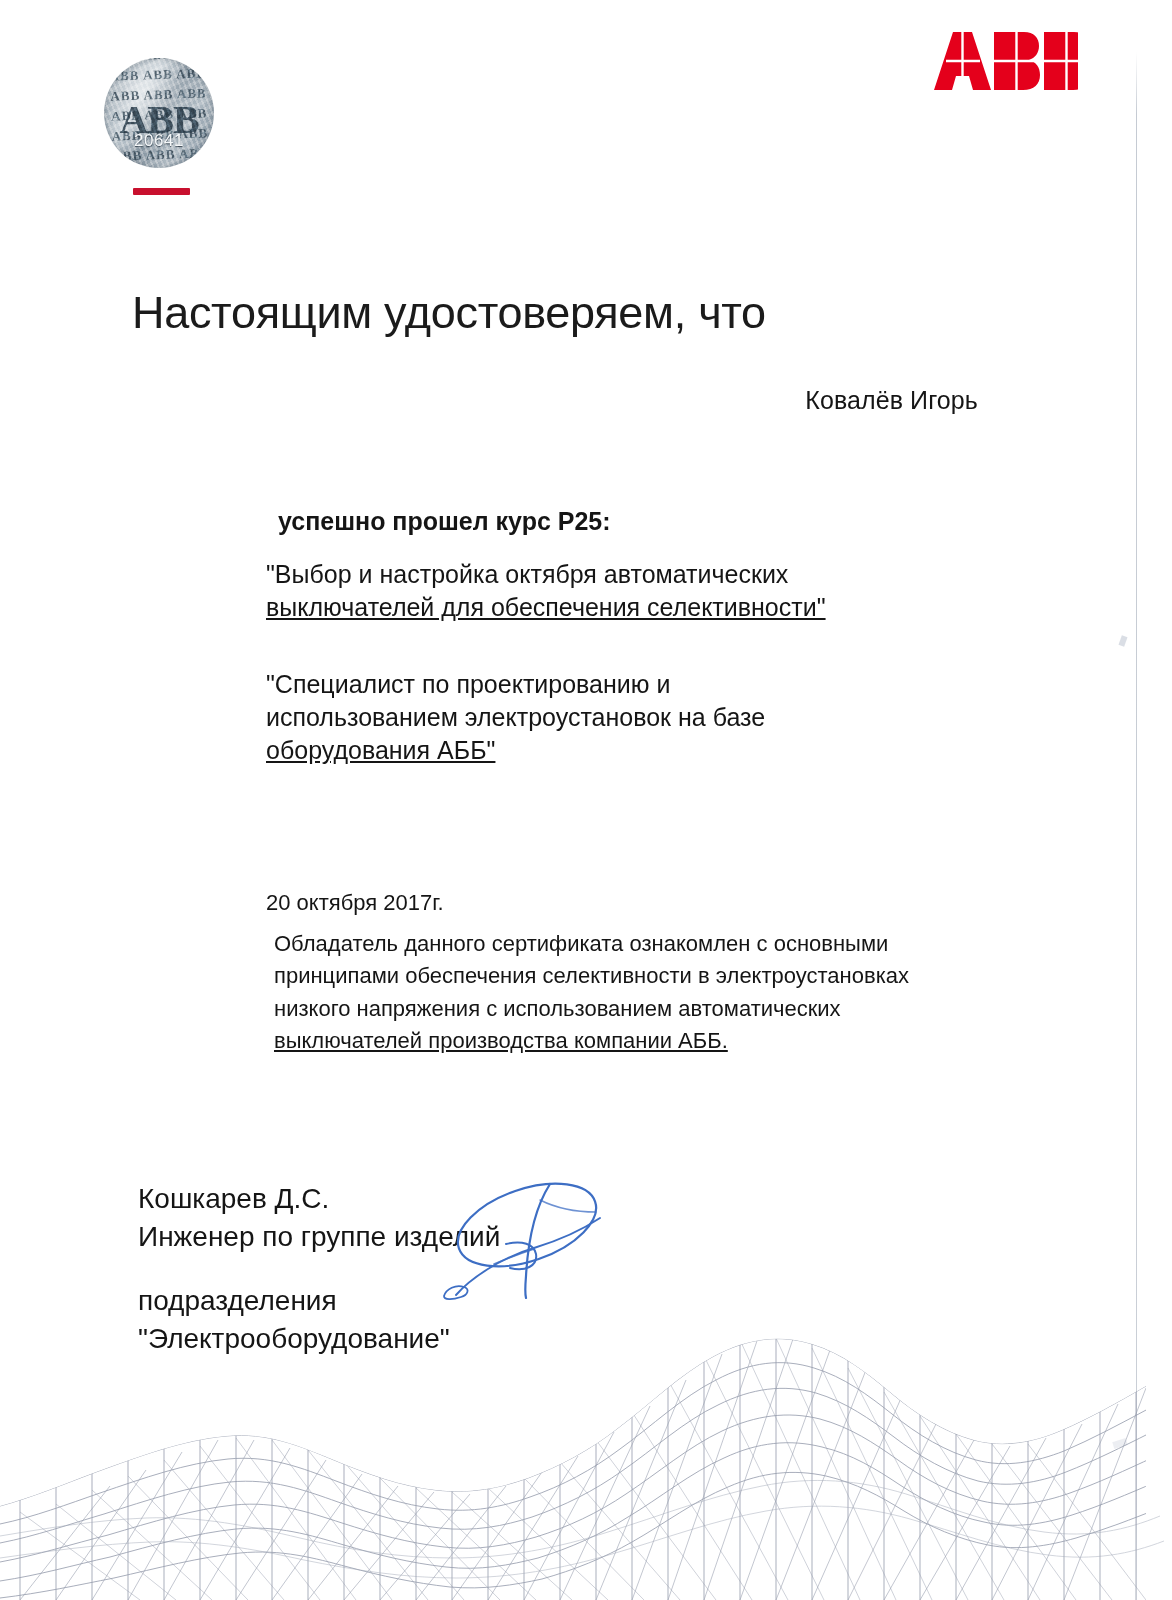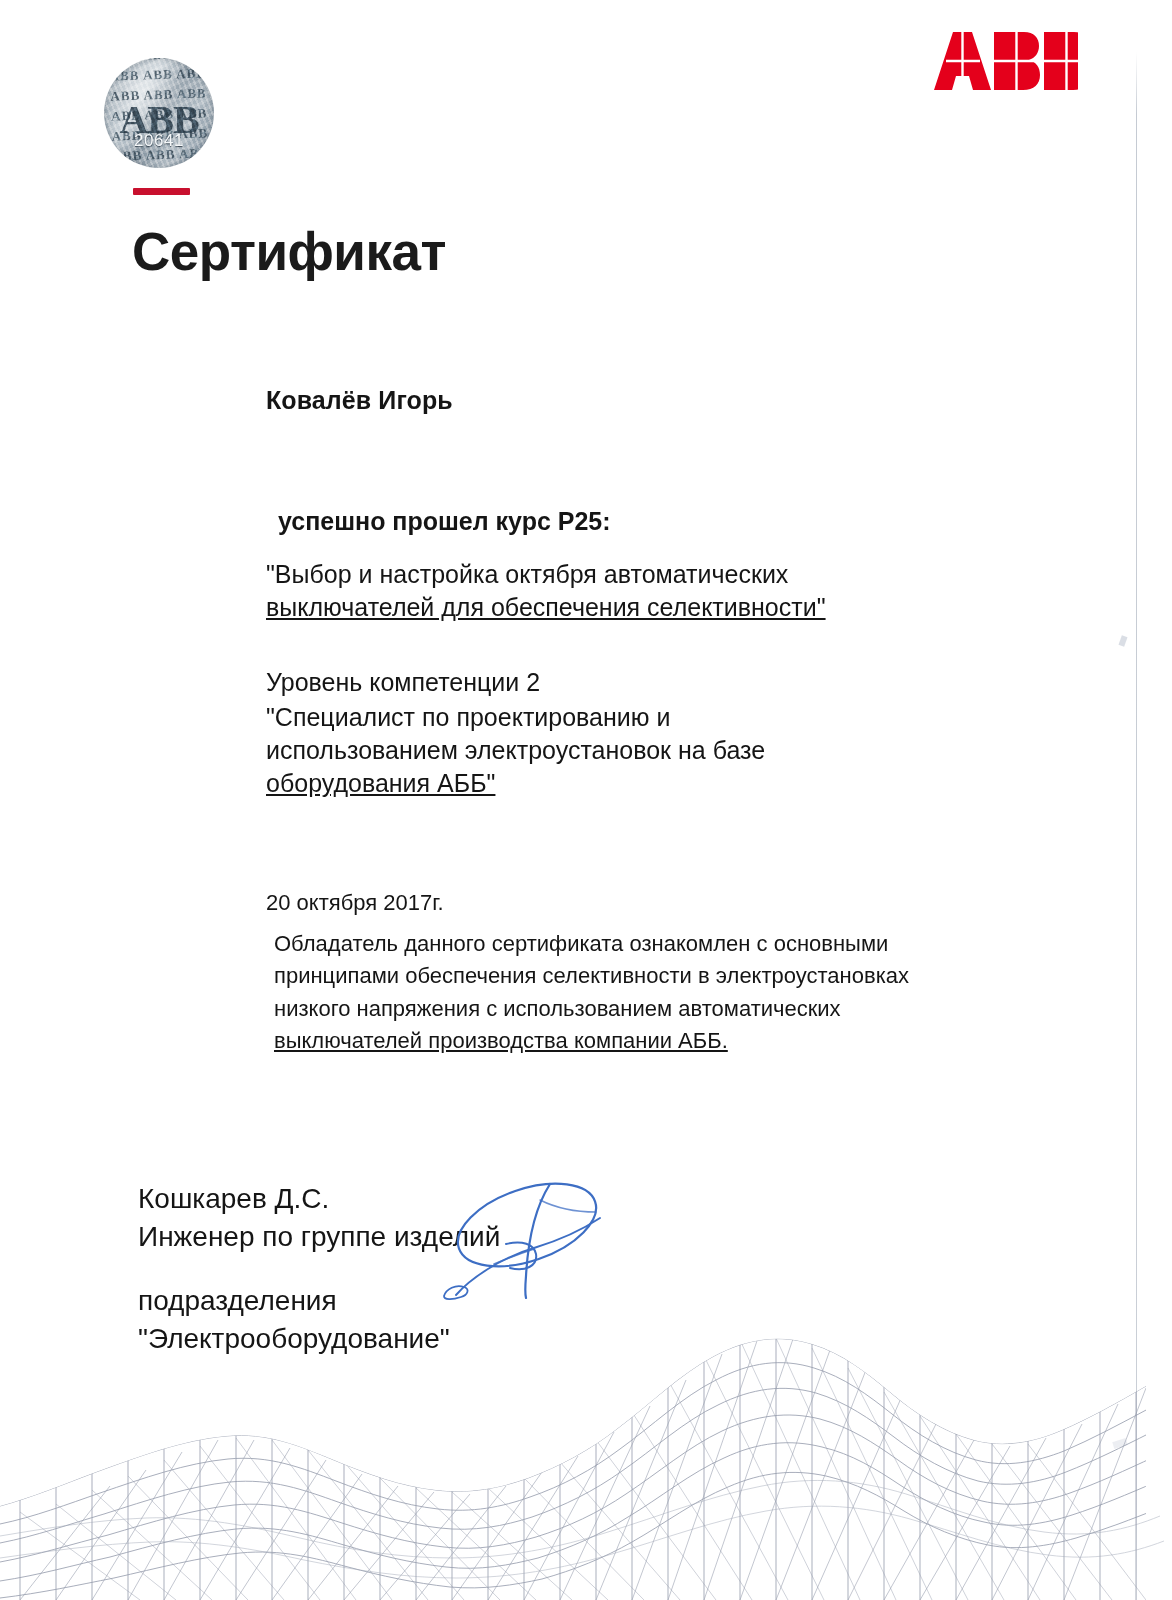--- a/index.html
+++ b/index.html
@@ -145,24 +145,25 @@
 
   
   .body-col {
     position: absolute;
     left: 266px;
     top: 386px;
     width: 712px;
   }
   .recipient {
     font-size: 25px;
-    font-weight: bold;
+    font-weight: normal;
     color: #151515;
     letter-spacing: 0.1px;
     margin: 0 0 92px 0;
+    text-align: right;
   }
   .course-head {
     font-size: 25px;
     font-weight: bold;
     color: #151515;
     margin: 0 0 22px 12px;
   }
   .course-title {
     font-size: 25px;
     font-weight: normal;
@@ -275,39 +276,38 @@
         <line x1="134.5" y1="0" x2="134.5" y2="62"></line>
         <line x1="60" y1="31" x2="160" y2="31"></line>
         <line x1="14" y1="31" x2="48" y2="31"></line>
       </g>
       <rect x="146" y="0" width="12" height="62" fill="#ffffff"></rect>
     </svg>
   </div>
 
   <div class="red-rule"></div>
 
-  <div class="h-cert">Сертификат</div>
+  <div class="h-sub">Настоящим удостоверяем, что</div>
 
   <div class="body-col">
     <p class="recipient">Ковалёв Игорь</p>
 
     <p class="course-head">успешно прошел курс P25:</p>
 
     <div class="course-title">
       <span class="just-line">
         <span>"Выбор</span>
         <span>и</span>
         <span>настройка</span>
         <span>октября</span>
         <span>автоматических</span>
       </span>
       <span class="last-line">выключателей для обеспечения селективности"</span>
     </div>
 
-    <p class="level-label">Уровень компетенции 2</p>
 
     <div class="level-title">
       <span class="just-line">
         <span>"Специалист</span>
         <span>по</span>
         <span>проектированию</span>
         <span>и</span>
       </span>
       <span class="just-line">
         <span>использованием</span>

